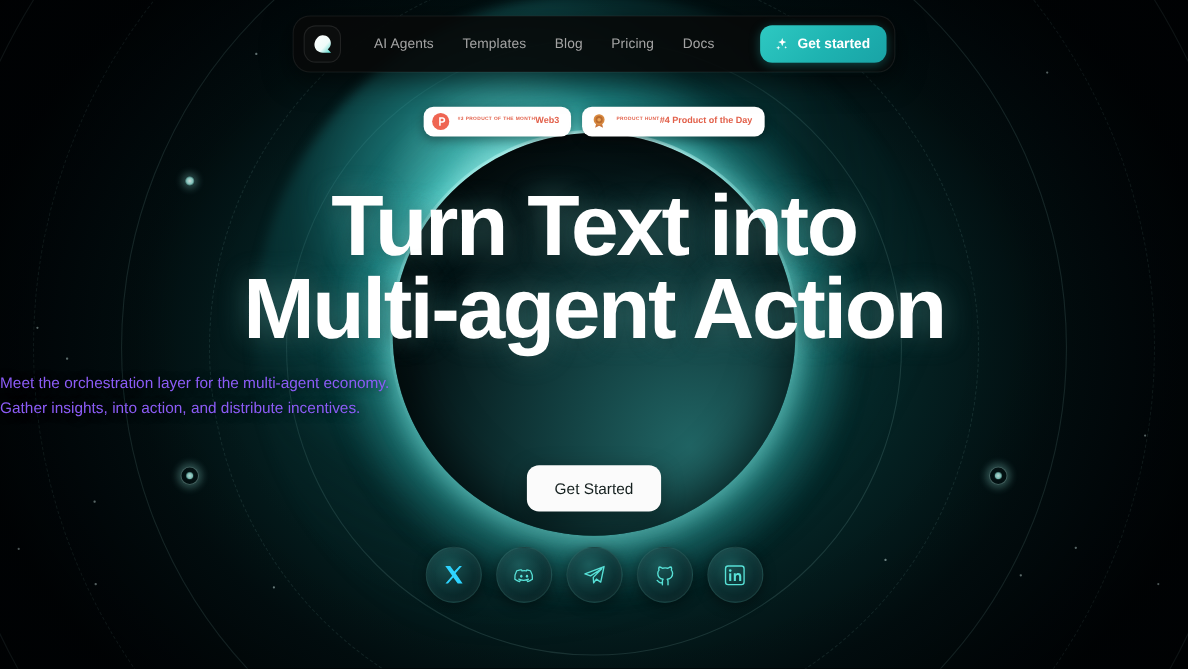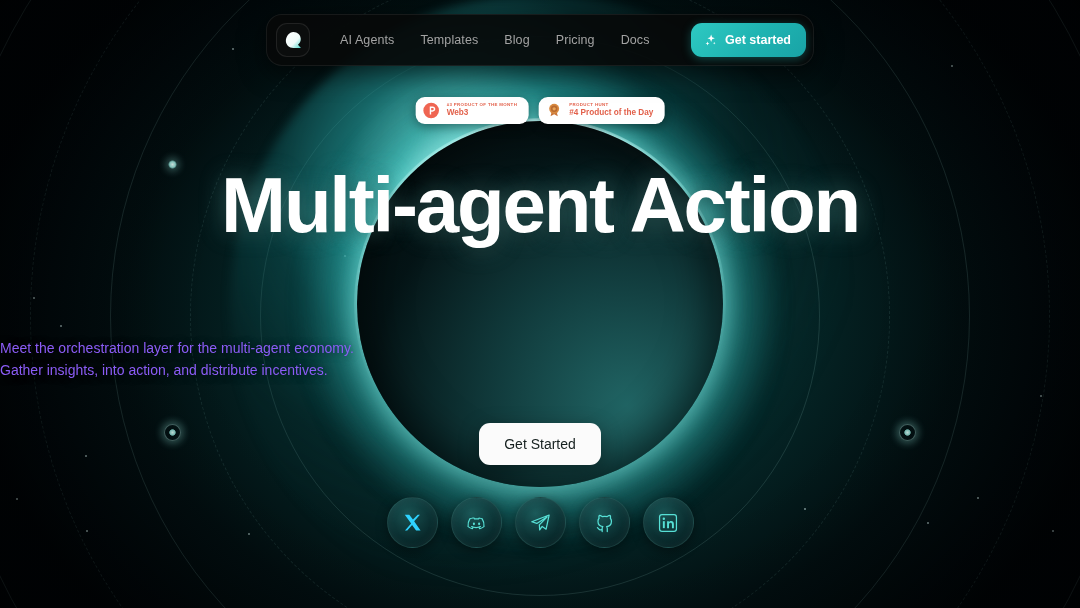--- a/index.html
+++ b/index.html
@@ -138,21 +138,21 @@
     display:flex; gap:10px; z-index:25;
   }
   .badge {
     display:flex; align-items:center; gap:7px;
     background:#ffffff; border-radius:9px;
     height:27px; padding:0 11px 0 7px;
     box-shadow:0 3px 11px rgba(0,0,0,0.4);
     cursor:pointer;
   }
   .badge-mark { flex:0 0 auto; display:flex; align-items:center; }
-  .badge-txt { display:flex; flex-direction:column; justify-content:flex-start; line-height:1; }
+  .badge-txt { display:flex; flex-direction:row; justify-content:flex-start; line-height:1; }
   .badge-kicker {
     font-size:4.4px; font-weight:700; color:#e2604a;
     letter-spacing:.35px; text-transform:uppercase;
     margin-bottom:1.5px; white-space:nowrap;
   }
   .badge-title {
     font-size:8.2px; font-weight:700; color:#e2604a;
     letter-spacing:0; white-space:nowrap;
   }
 
@@ -295,20 +295,21 @@
         <span class="badge-kicker">PRODUCT HUNT</span>
         <span class="badge-title">#4 Product of the Day</span>
       </span>
     </div>
 
   </div>
 
   <div class="hero">
 
     <h1 class="headline">
+      <span class="l1">Turn Text into</span>
       <span class="l2">Multi-agent Action</span>
     </h1>
 
     <p class="subtitle">
       <span>Meet the orchestration layer for the multi-agent economy.</span><br>
       <span>Gather insights, into action, and distribute incentives.</span>
     </p>
 
     <div class="cta-wrap">
       <button class="cta">Get Started</button>

